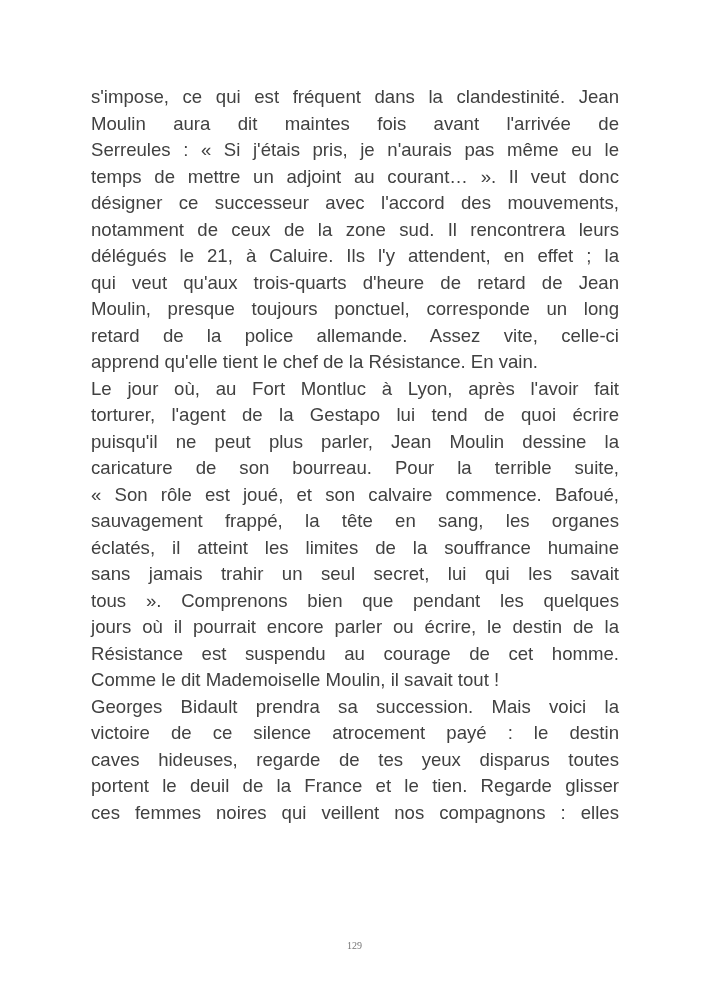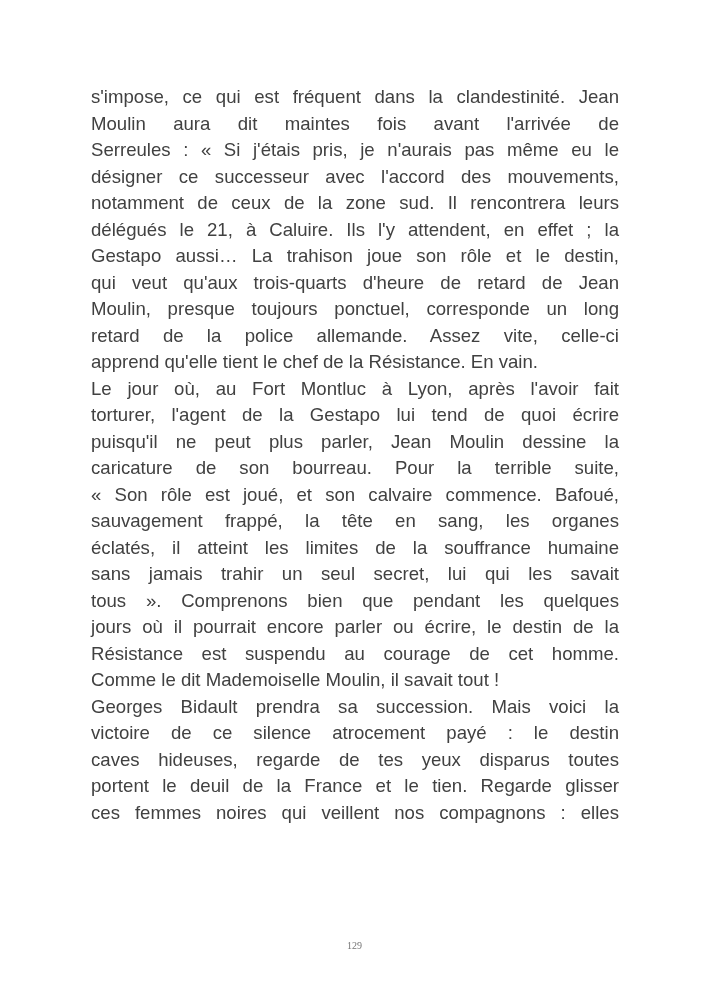--- a/index.html
+++ b/index.html
@@ -48,24 +48,24 @@
   }
 </style>
 </head>
 <body>
 
 <div class="page">
   <div class="text-block">
       <div class="line">s'impose, ce qui est fréquent dans la clandestinité. Jean</div>
       <div class="line">Moulin aura dit maintes fois avant l'arrivée de</div>
       <div class="line">Serreules : « Si j'étais pris, je n'aurais pas même eu le</div>
+      <div class="line">temps de mettre un adjoint au courant… ». Il veut donc</div>
       <div class="line">désigner ce successeur avec l'accord des mouvements,</div>
       <div class="line">notamment de ceux de la zone sud. Il rencontrera leurs</div>
       <div class="line">délégués le 21, à Caluire. Ils l'y attendent, en effet ; la</div>
-      <div class="line">Gestapo aussi… La trahison joue son rôle et le destin,</div>
       <div class="line">qui veut qu'aux trois-quarts d'heure de retard de Jean</div>
       <div class="line">Moulin, presque toujours ponctuel, corresponde un long</div>
       <div class="line">retard de la police allemande. Assez vite, celle-ci</div>
       <div class="line para-end">apprend qu'elle tient le chef de la Résistance. En vain.</div>
       <div class="line">Le jour où, au Fort Montluc à Lyon, après l'avoir fait</div>
       <div class="line">torturer, l'agent de la Gestapo lui tend de quoi écrire</div>
       <div class="line">puisqu'il ne peut plus parler, Jean Moulin dessine la</div>
       <div class="line">caricature de son bourreau. Pour la terrible suite,</div>
       <div class="line">« Son rôle est joué, et son calvaire commence. Bafoué,</div>
       <div class="line">sauvagement frappé, la tête en sang, les organes</div>

